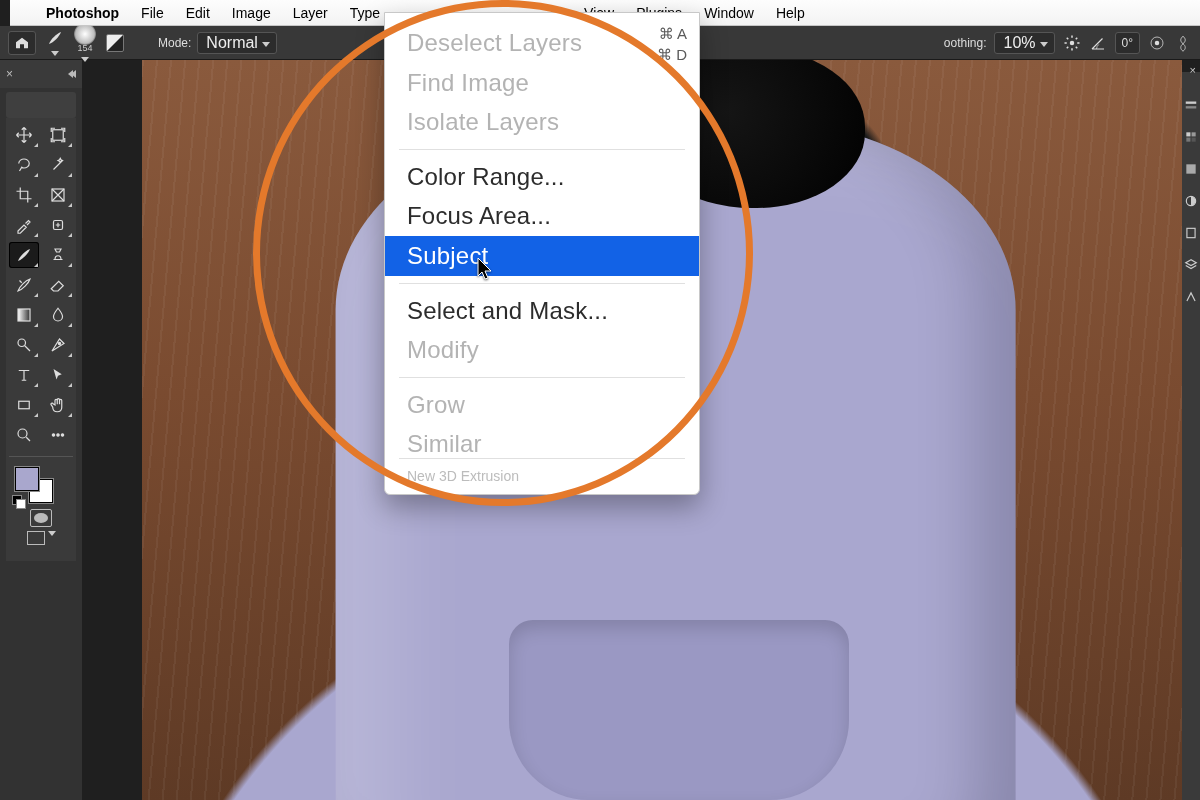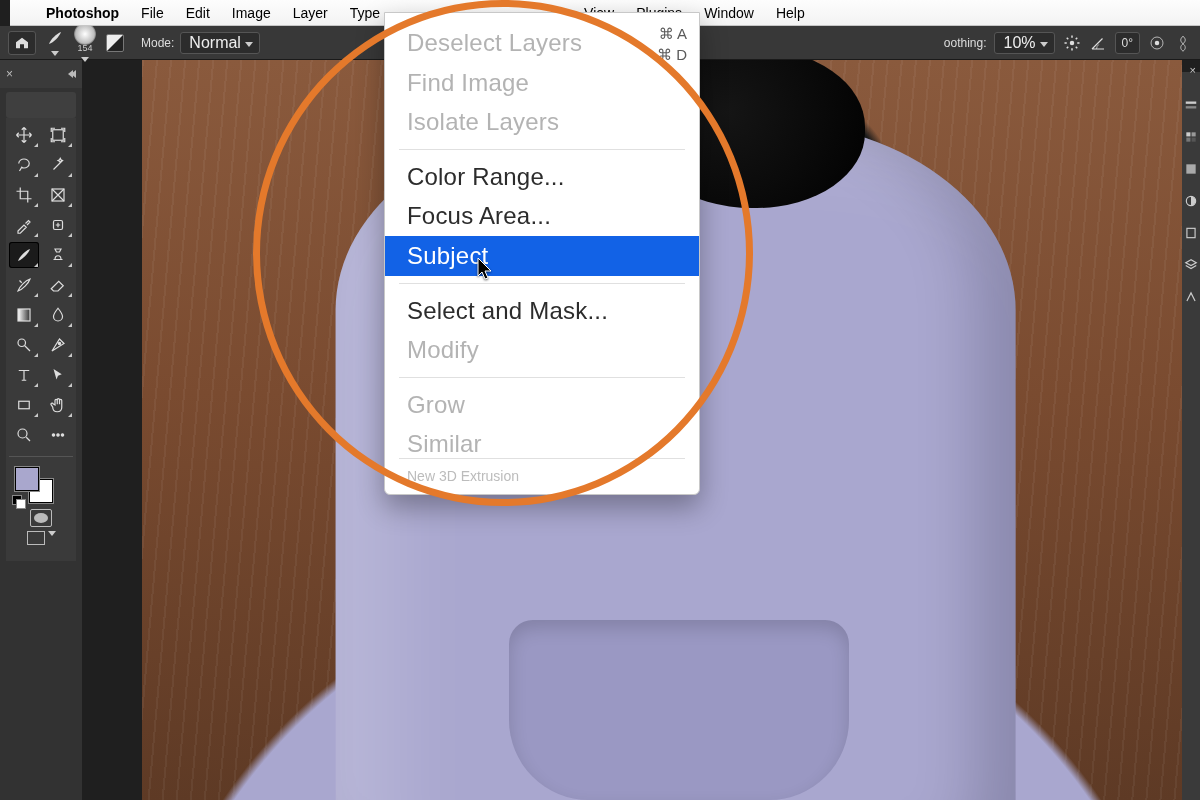--- a/index.html
+++ b/index.html
@@ -19,21 +19,21 @@
     padding: 0 8px; color: #ddd; font-size: 12px; border-bottom: 1px solid #1a1a1a; z-index: 4; }
   .home-btn { width: 28px; height: 24px; background:#2c2c2c; border:1px solid #555;
     border-radius:3px; display:flex; align-items:center; justify-content:center; }
   .brush-pick { display:flex; align-items:center; gap:4px;flex-direction:column; }
   .brush-preview { display:flex; flex-direction:column; align-items:center; gap:0; }
   .brush-dot { width:22px; height:22px; border-radius:50%;
     background: radial-gradient(circle,#fff 0%,#bbb 60%,rgba(255,255,255,0) 80%); }
   .brush-size { font-size:9px; color:#ccc; margin-top:-2px; }
   .caret { width:0;height:0;border-left:4px solid transparent;border-right:4px solid transparent;border-top:5px solid #ccc; }
   .swap-icn { width:18px;height:18px;background:linear-gradient(135deg,#eee 49%,#222 51%);border:1px solid #777;border-radius:2px;}
-  .mode-wrap { display:flex; align-items:center; gap:6px; margin-left:7px; }
+  .mode-wrap { display:flex; align-items:center; gap:6px; margin-left:24px; }
   .dd { background:#2c2c2c; border:1px solid #555; border-radius:3px; height:22px;
     display:flex; align-items:center; padding:0 18px 0 8px; position:relative; font-size:16px; color:#eee; min-width:78px; }
   .dd .caret { position:absolute; right:6px; top:9px; }
   .opt-right { margin-left:auto; display:flex; align-items:center; gap:8px; }
   .icn { width:18px;height:18px; color:#ddd; display:inline-flex; align-items:center; justify-content:center; }
   .angle-field { background:#2c2c2c;border:1px solid #555;border-radius:3px;height:22px;
     padding:0 6px; display:flex; align-items:center; gap:4px; }
 
   
   .doc-area { position:absolute; top:60px; left:142px; right:18px; bottom:0;

